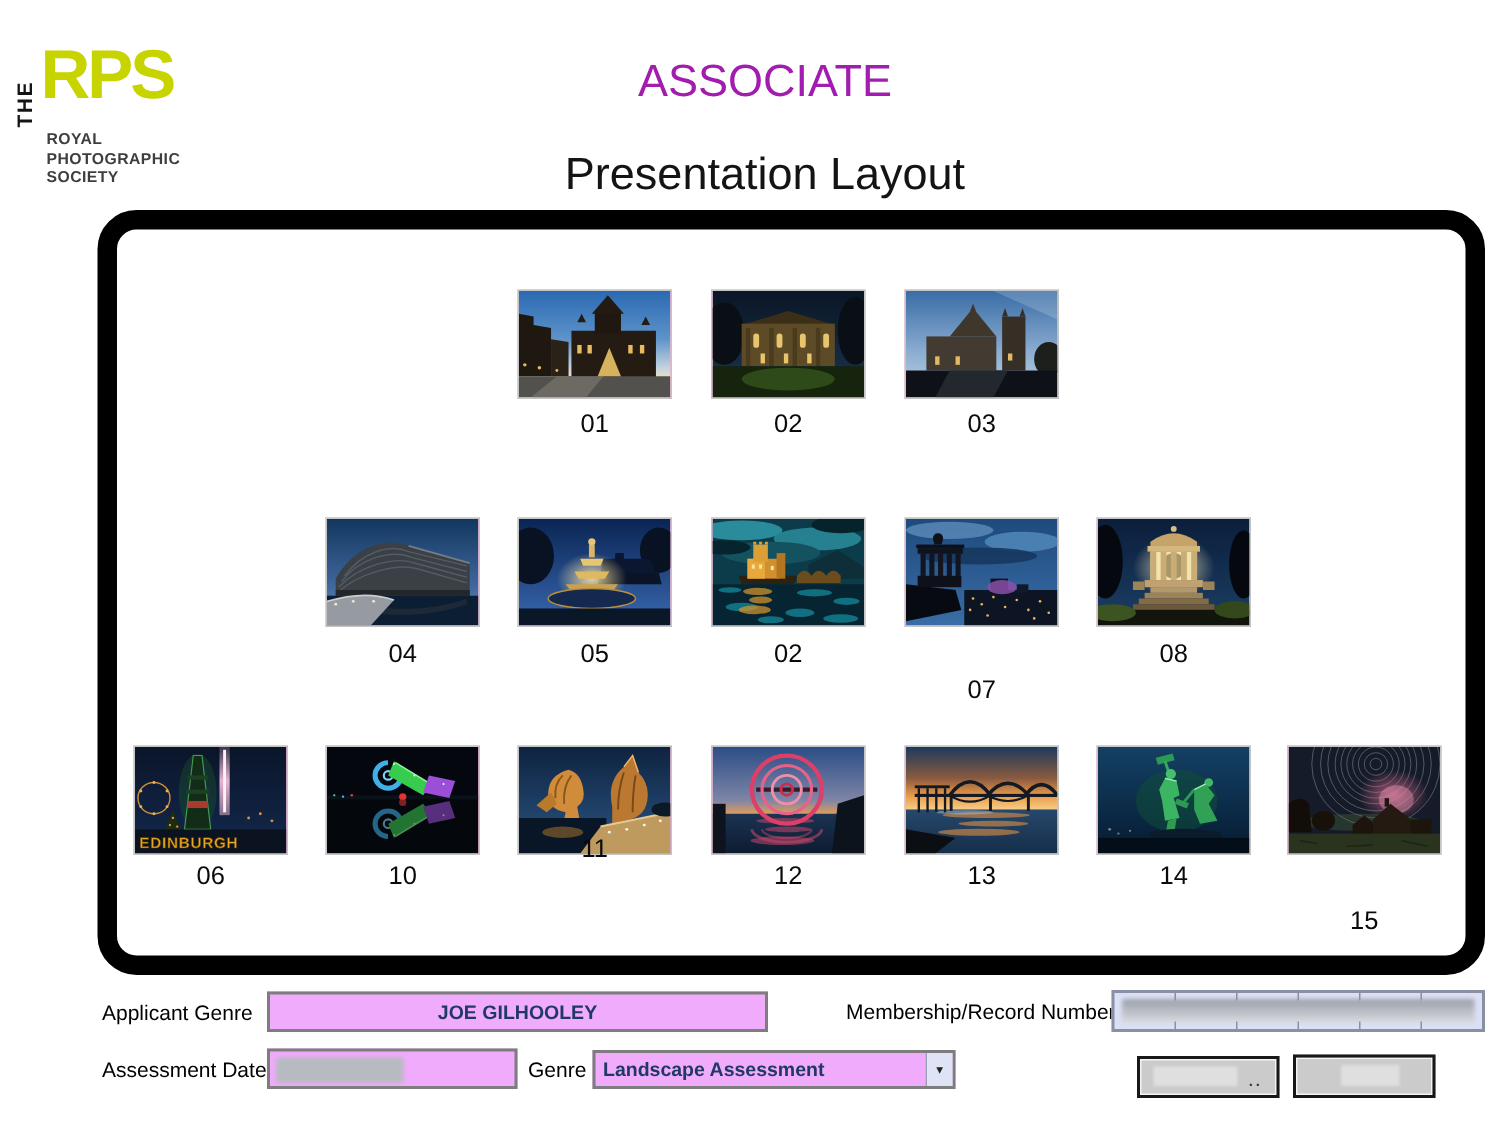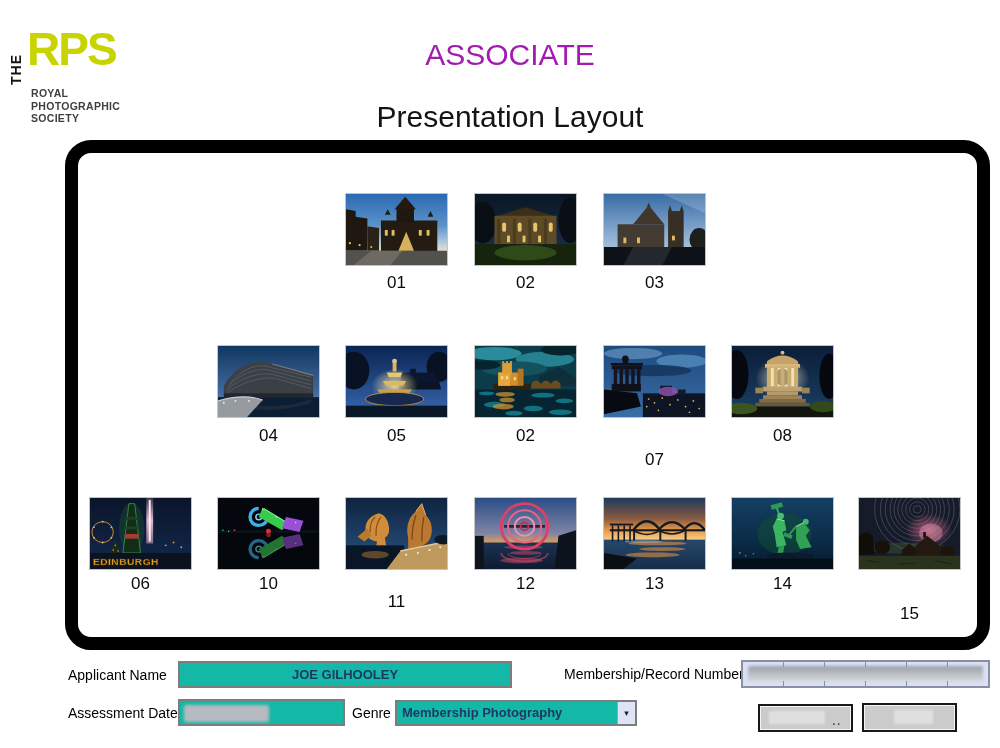--- a/index.html
+++ b/index.html
@@ -25,21 +25,21 @@
     box-sizing:border-box;border:13px solid #000;border-radius:26px;background:#fff;}
 
   
   .thumb{position:absolute;width:103px;height:73px;border:1px solid #c4c4c4;
     box-sizing:border-box;overflow:hidden;background:#f9a8d4;}
   .thumb svg{display:block;width:100%;height:100%;}
   .caption{position:absolute;width:103px;text-align:center;font-size:17px;color:#0a0a0a;}
 
   
   .flabel{position:absolute;font-size:14px;color:#000;}
-  .ffield{position:absolute;box-sizing:border-box;background:#14b8a6;
+  .ffield{position:absolute;box-sizing:border-box;background:#f0abfc;
     border:2px solid #7d7d7d;}
   .fvalue{display:block;width:100%;text-align:center;font-size:13px;font-weight:700;
     color:#1f3864;line-height:23px;white-space:nowrap;overflow:hidden;}
 
   #membership-field{border-color:#8a90a4;background:#dbe0f6;}
   .comb-tick{position:absolute;width:1px;background:#8a90a4;}
   .comb-tick.t{top:0;height:5px;}
   .comb-tick.b{bottom:0;height:5px;}
   .redact{position:absolute;filter:blur(1.5px);border-radius:2px;
     background:linear-gradient(#9aa0aa,#d9dbdf);}
@@ -468,21 +468,21 @@
       <path d="M56 56 L104 46" stroke="#e6c890" stroke-width="1.5"></path>
       <g fill="#fdf6e2">
           <circle cx="62" cy="60" r="1"></circle>
           <circle cx="74" cy="58" r="1"></circle>
           <circle cx="86" cy="55" r="1"></circle>
           <circle cx="97" cy="52" r="1"></circle>
         </g>
       <ellipse cx="100" cy="44" rx="9" ry="5" fill="#0c1a28"></ellipse>
     </svg>
   </div>
-  <div class="caption" style="left:345px;top:592px;">11</div>
+  <div class="caption" style="left:345px;top:556px;">11</div>
 
   <div class="thumb" style="left:474px;top:497px;">
     <svg viewBox="0 0 104 75" preserveAspectRatio="none">
       <defs>
         <linearGradient id="s12" x1="0" y1="0" x2="0" y2="1">
           <stop offset="0" stop-color="#2b4d86"></stop>
             <stop offset=".5" stop-color="#7e85a6"></stop>
           <stop offset=".62" stop-color="#d99a5e"></stop>
             <stop offset=".68" stop-color="#edbd82"></stop>
         </linearGradient>
@@ -621,21 +621,21 @@
       <rect x="0" y="61" width="104" height="14" fill="#29331d"></rect>
       <g stroke="#1b2414" stroke-width="1">
           <line x1="8" y1="66" x2="20" y2="68"></line>
           <line x1="40" y1="70" x2="58" y2="69"></line>
           <line x1="78" y1="66" x2="96" y2="70"></line>
         </g>
     </svg>
   </div>
   <div class="caption" style="left:858px;top:604px;">15</div>
 
-  <div class="flabel" style="left:68px;top:667px;">Applicant Name</div>
+  <div class="flabel" style="left:68px;top:667px;">Applicant Genre</div>
   <div class="ffield" style="left:178px;top:661px;width:334px;height:27px;">
     <span class="fvalue">JOE GILHOOLEY</span>
   </div>
 
   <div class="flabel" style="left:564px;top:666px;">Membership/Record Number</div>
   <div class="ffield" id="membership-field" style="left:741px;top:660px;width:249px;height:28px;">
     <div class="redact" style="left:5px;top:4px;right:5px;bottom:4px;"></div>
     <div class="comb-tick t" style="left:40px;"></div>
     <div class="comb-tick b" style="left:40px;"></div>
     <div class="comb-tick t" style="left:81px;"></div>
@@ -648,21 +648,21 @@
     <div class="comb-tick b" style="left:204px;"></div>
   </div>
 
   <div class="flabel" style="left:68px;top:705px;">Assessment Date</div>
   <div class="ffield" style="left:178px;top:699px;width:167px;height:27px;">
     <div class="redact" style="left:4px;top:4px;width:85px;height:17px;background:#b7bac1;"></div>
   </div>
 
   <div class="flabel" style="left:352px;top:705px;">Genre</div>
   <div class="ffield" id="genre-combo" style="left:395px;top:700px;width:242px;height:26px;">
-    <span class="fvalue">Membership Photography</span>
+    <span class="fvalue">Landscape Assessment</span>
     <div id="genre-arrow">
       <span>▾</span>
     </div>
   </div>
 
   <div class="gray-btn" style="left:758px;top:704px;width:95px;height:28px;">
     <div class="btn-blob"></div>
     <div class="btn-dots">..</div>
   </div>
   <div class="gray-btn" style="left:862px;top:703px;width:95px;height:29px;">

